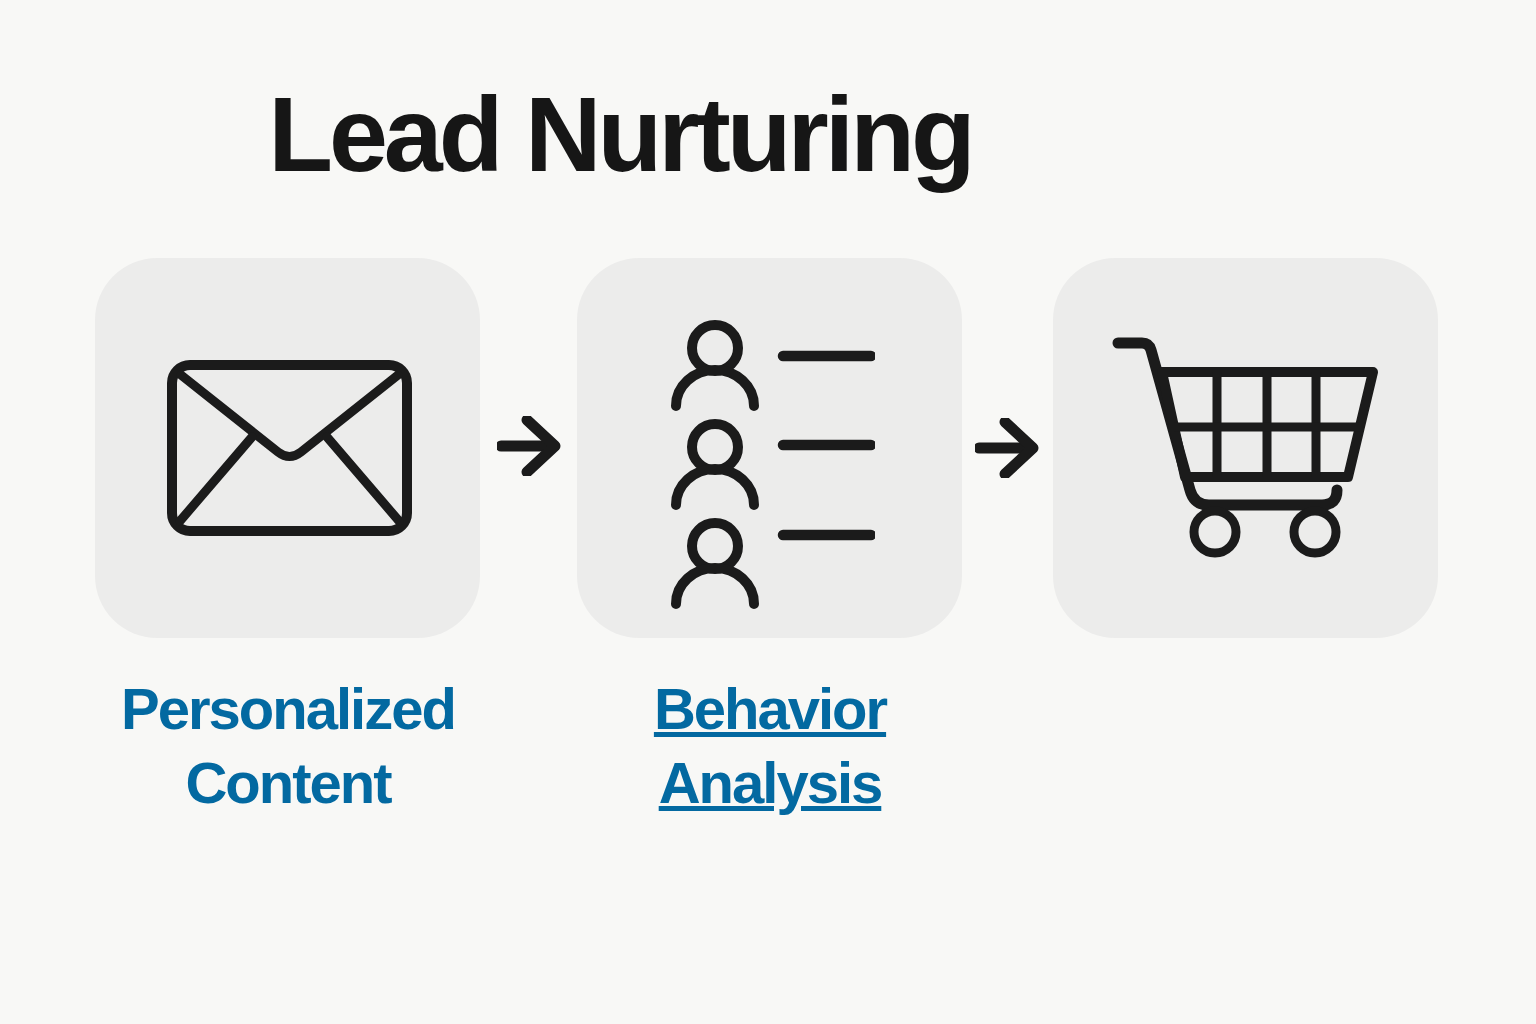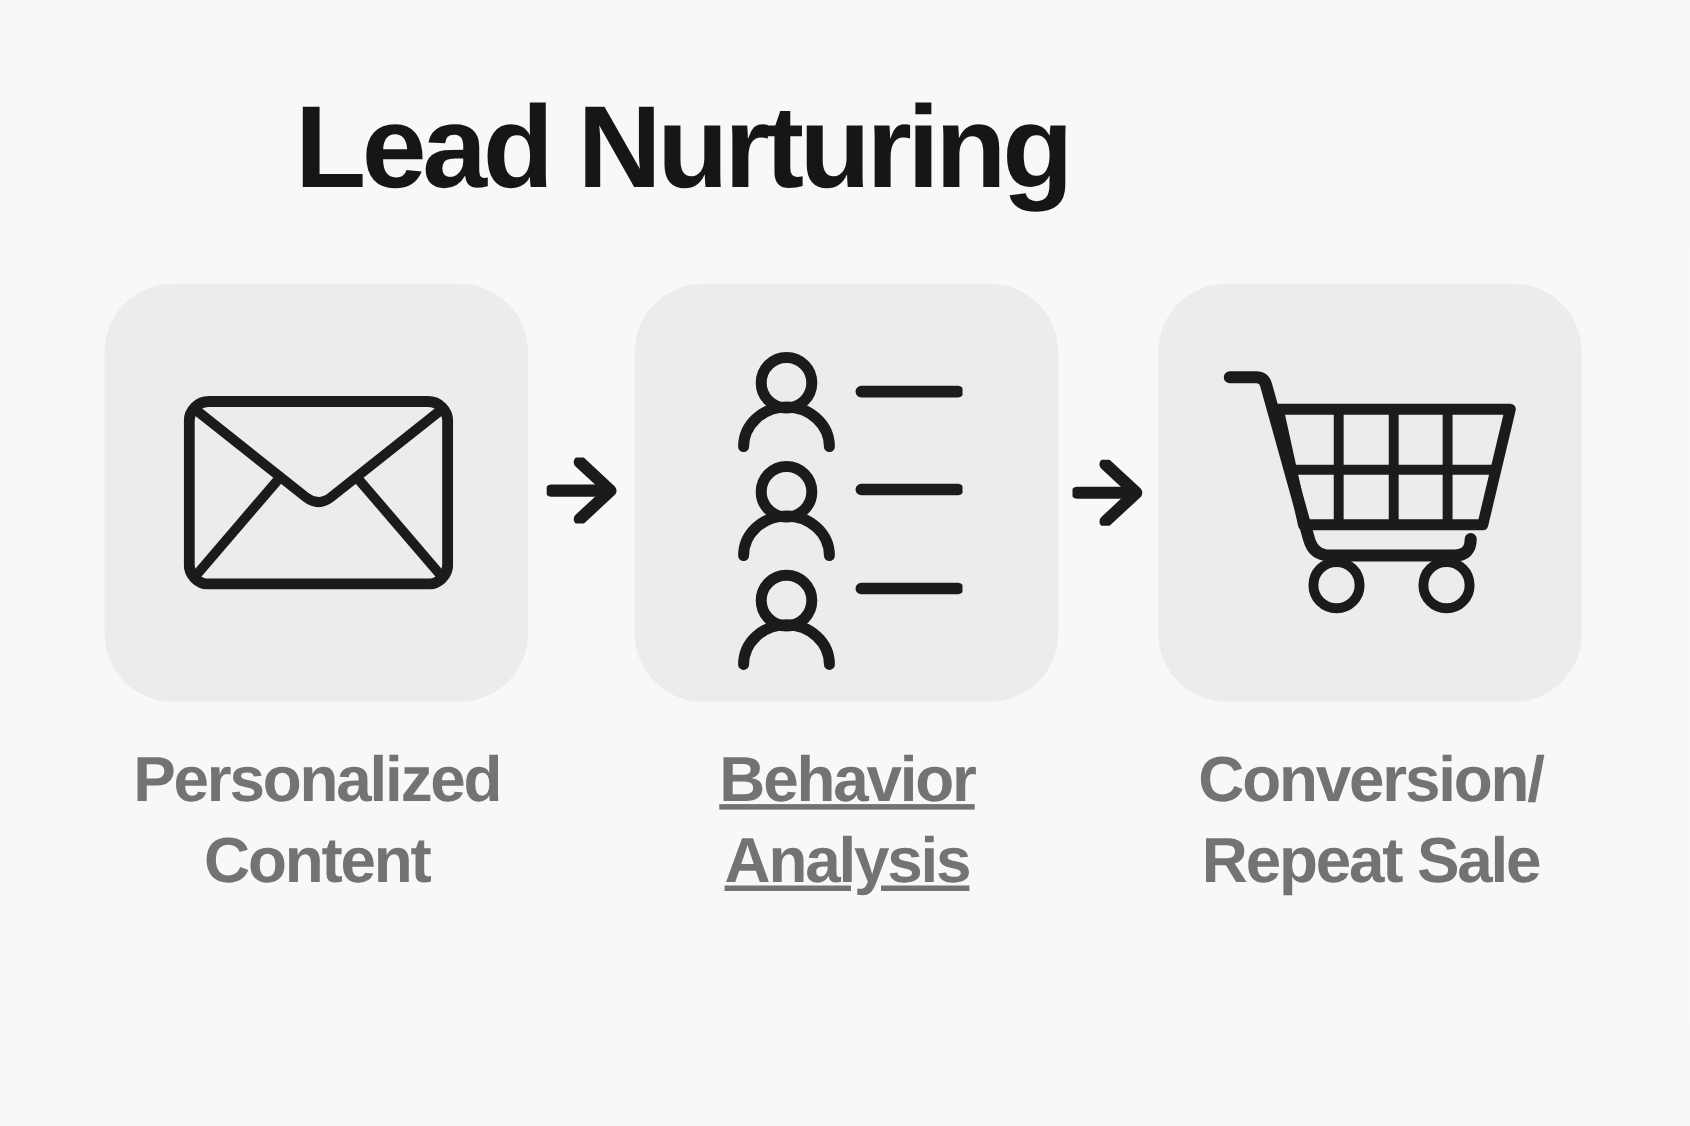--- a/index.html
+++ b/index.html
@@ -55,21 +55,21 @@
   .step-label {
     position: absolute;
     top: 672px;
     width: 520px;
     transform: translateX(-50%);
     text-align: center;
     font-size: 58px;
     font-weight: 700;
     letter-spacing: -2px;
     line-height: 1.28;
-    color: #737373;
+    color: #0369a1;
     white-space: pre-line;
   }
   .label-1 { left: 288px; }
   .label-2 { left: 770px; text-decoration: underline; }
   .label-3 { left: 1246px; }
 </style>
 </head>
 <body>
 
 <div class="canvas">
@@ -136,16 +136,14 @@
         <circle cx="103" cy="195" r="21" stroke-width="9"></circle>
         <circle cx="203" cy="195" r="21" stroke-width="9"></circle>
       </svg>
     </span>
   </div>
 
   <div class="step-label label-1">Personalized
 Content</div>
   <div class="step-label label-2">Behavior
 Analysis</div>
-  <div class="step-label label-3">Conversion/
-Repeat Sale</div>
 
 </div>
 
 </body></html>

